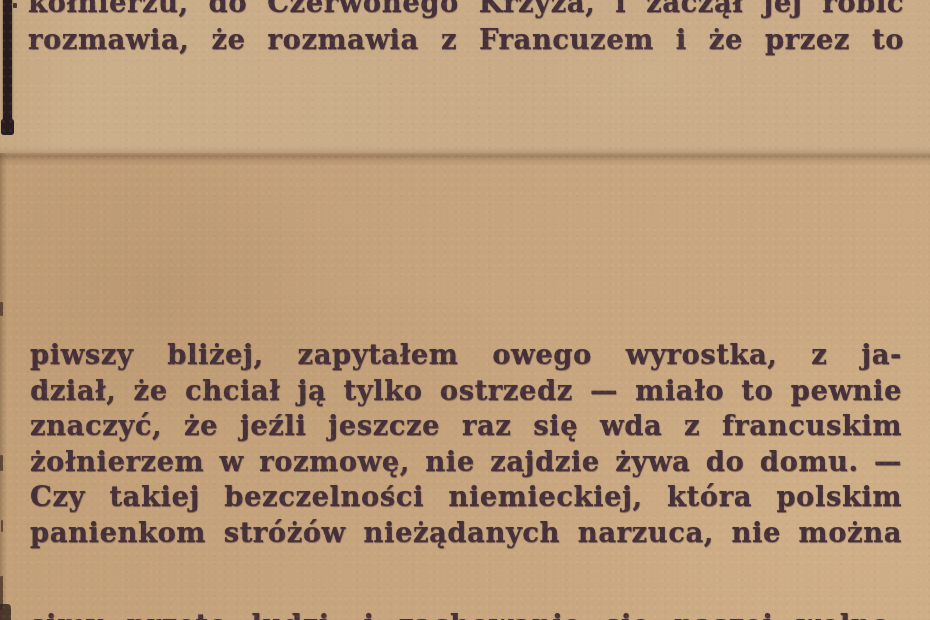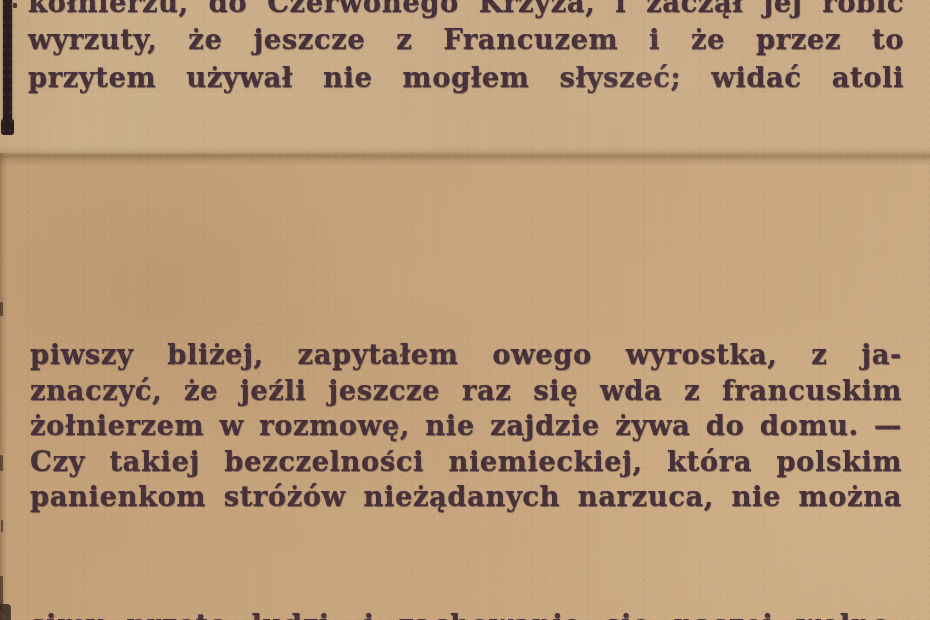--- a/index.html
+++ b/index.html
@@ -83,28 +83,28 @@
 </style>
 </head>
 <body>
 
 <div class="page">
 
   <div class="top-clip">
     <div class="ink-bar"></div>
     <div class="textcol top-text">
       <div class="line">kołnierzu, do Czerwonego Krzyża, i zaczął jej robić</div>
-      <div class="line">wyrzuty, że jeszcze z Francuzem i że przez to</div>
-      <div class="line">przytem używał nie mogłem słyszeć; widać atoli</div>
+      <div class="line">rozmawia, że rozmawia z Francuzem i że przez to</div>
     </div>
   </div>
 
   <div class="bottom-clip">
     <div class="textcol bottom-text">
       <div class="line">piwszy bliżej, zapytałem owego wyrostka, z ja-</div>
+      <div class="line">dział, że chciał ją tylko ostrzedz — miało to pewnie</div>
       <div class="line">znaczyć, że jeźli jeszcze raz się wda z francuskim</div>
       <div class="line">żołnierzem w rozmowę, nie zajdzie żywa do domu. —</div>
       <div class="line">Czy takiej bezczelności niemieckiej, która polskim</div>
       <div class="line">panienkom stróżów nieżądanych narzuca, nie można</div>
 
     </div>
   </div>
 
   <div class="clipped-line">
     <div class="line">simy przeto ludzi, i zachowanie się naszej wolno-</div>

